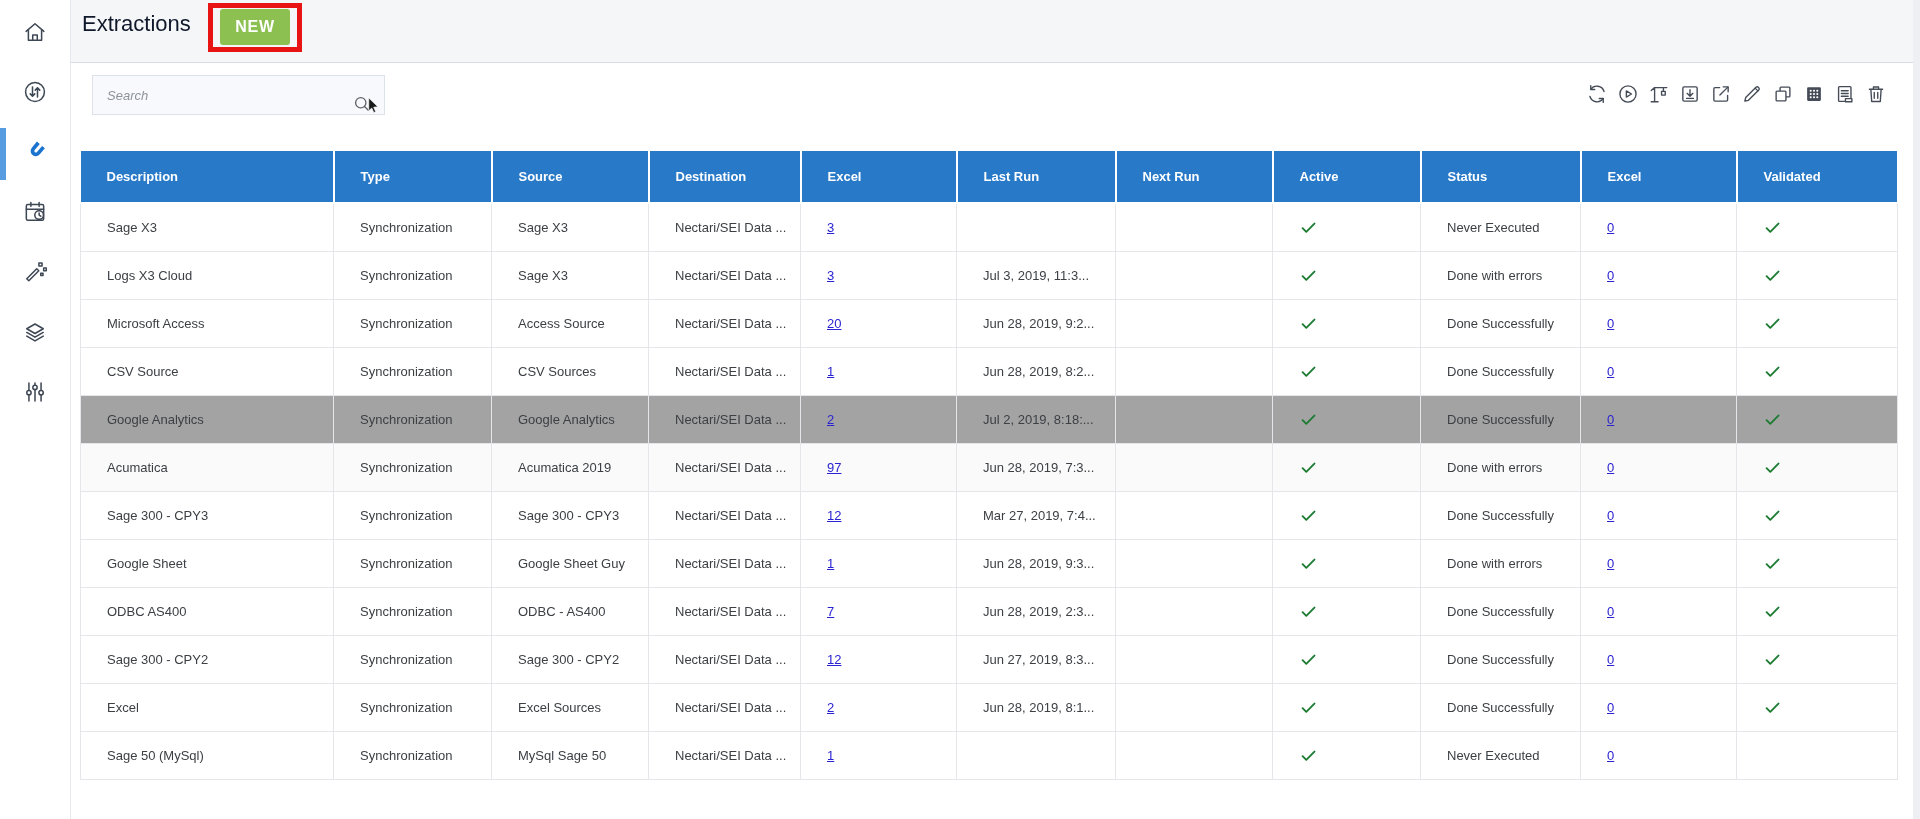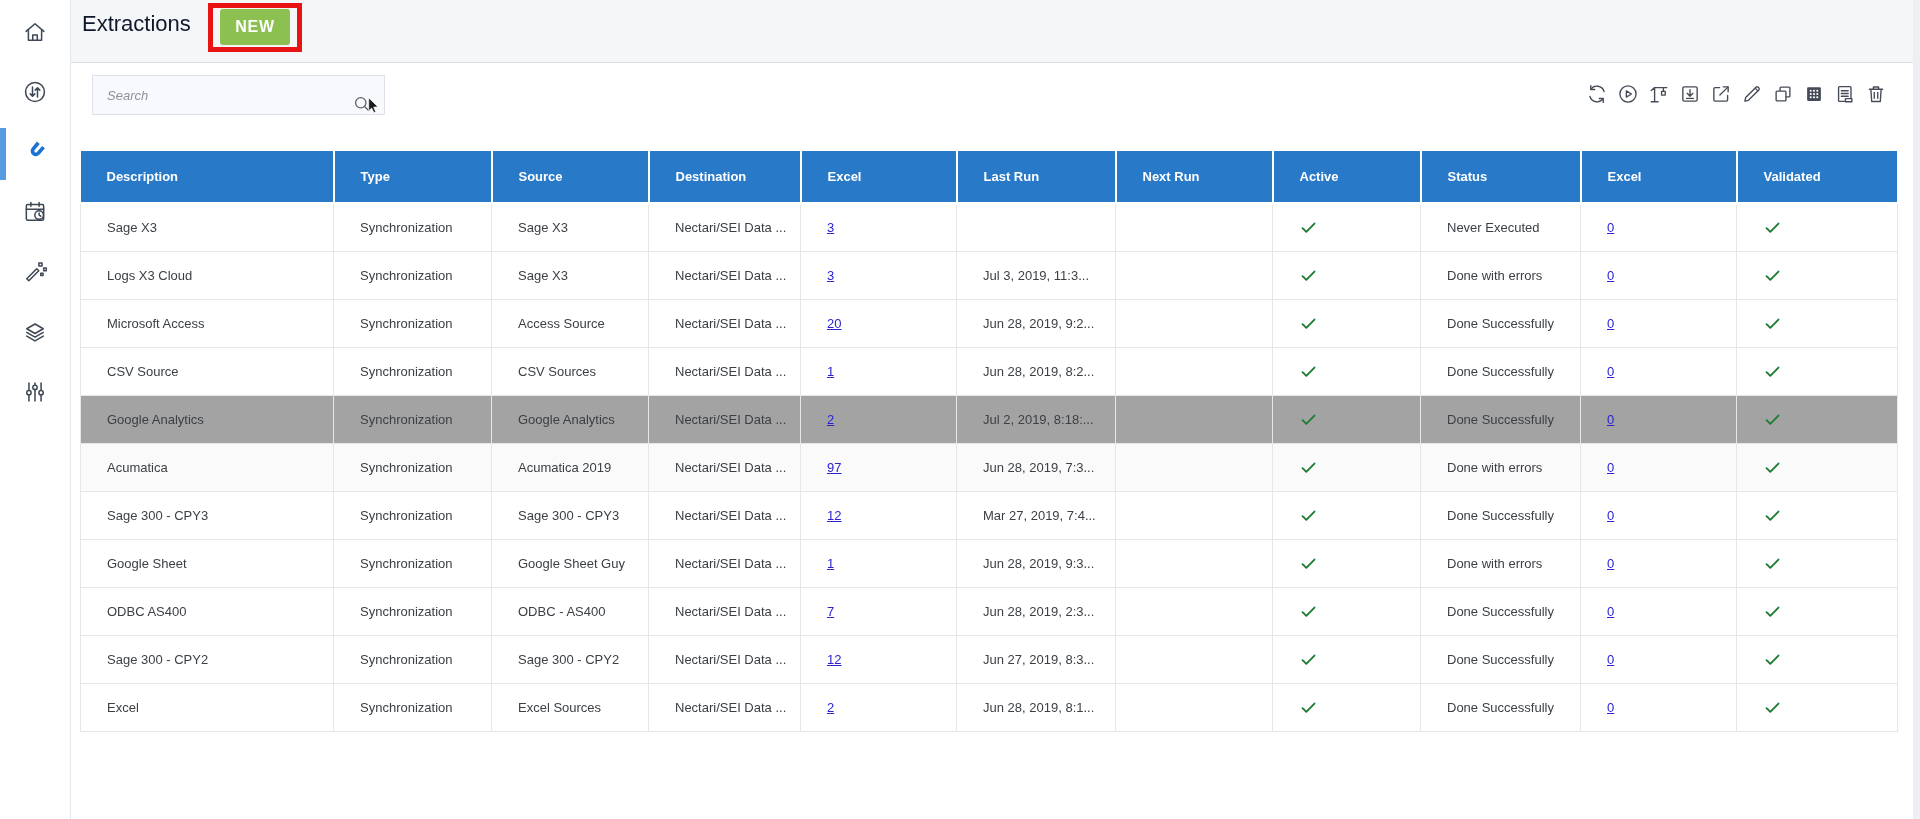--- a/index.html
+++ b/index.html
@@ -424,18 +424,33 @@
             <td></td>
             <td><span class="check"><svg viewBox="0 0 24 24">
                   <path d="M4.5 12.8l4.7 4.7L19.5 7"></path>
                 </svg></span></td>
             <td>Done Successfully</td>
             <td><a class="cell-link">0</a></td>
             <td><span class="check"><svg viewBox="0 0 24 24">
                   <path d="M4.5 12.8l4.7 4.7L19.5 7"></path>
                 </svg></span></td>
           </tr>
+          <tr>
+            <td>Sage 50 (MySql)</td>
+            <td>Synchronization</td>
+            <td>MySql Sage 50</td>
+            <td>Nectari/SEI Data ...</td>
+            <td><a class="cell-link">1</a></td>
+            <td></td>
+            <td></td>
+            <td><span class="check"><svg viewBox="0 0 24 24">
+                  <path d="M4.5 12.8l4.7 4.7L19.5 7"></path>
+                </svg></span></td>
+            <td>Never Executed</td>
+            <td><a class="cell-link">0</a></td>
+            <td></td>
+          </tr>
         </tbody>
     </table>
   </div>
 </div>
 
 <div class="scroll-strip"></div>
 
 </body></html>

